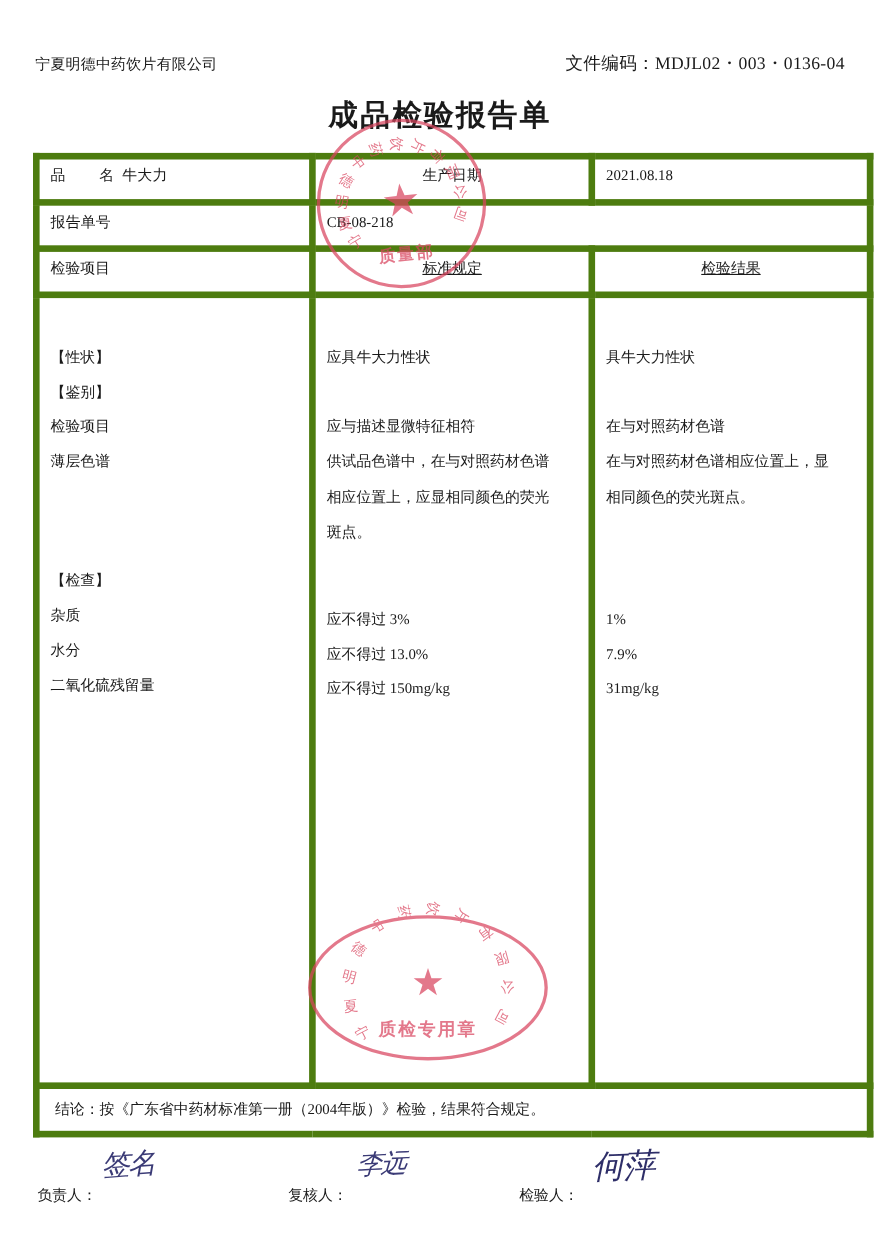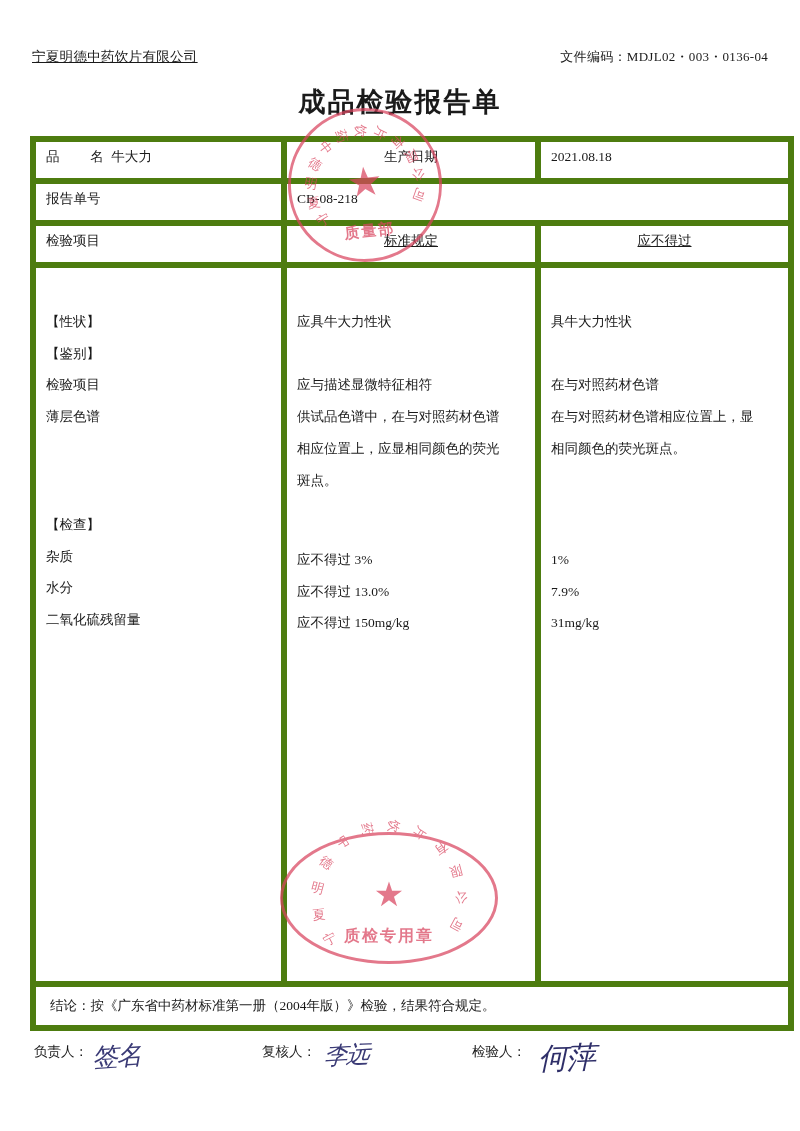--- a/index.html
+++ b/index.html
@@ -24,22 +24,22 @@
   }
   
   .header-row {
     display: flex;
     justify-content: space-between;
     align-items: baseline;
     font-size: 13.5px;
     letter-spacing: 0.3px;
     padding: 0 2px;
   }
-  .header-company { white-space: nowrap; text-decoration: underline; }
-  .header-code { white-space: nowrap; font-size: 13px; }
+  .header-company { white-space: nowrap; }
+  .header-code { white-space: nowrap; font-size: 16px; }
 
   .doc-title {
     text-align: center;
     font-size: 27px;
     font-weight: bold;
     letter-spacing: 2px;
     margin-top: 18px;
     margin-bottom: 16px;
   }
 
@@ -104,21 +104,21 @@
     height: 56px;
   }
   .sign-cell {
     display: flex;
     align-items: flex-start;
     position: relative;
   }
   .sign-cell.c1 { width: 228px; padding-left: 4px;}
   .sign-cell.c2 { width: 210px; }
   .sign-cell.c3 { width: 240px; }
-  .sign-label { white-space: nowrap; }
+  .sign-label { white-space: nowrap; margin-top: 32px; }
   .sig {
     font-family: "DejaVu Serif", serif;
     font-style: italic;
     color: #2b2b6b;
     font-size: 26px;
     line-height: 1;
     margin-left: 4px;
     transform: rotate(-4deg);
     letter-spacing: -2px;
     opacity: .92;
@@ -196,21 +196,21 @@
       <td class="col-std center">生产日期</td>
       <td class="col-res">2021.08.18</td>
     </tr>
     <tr>
       <td class="col-item cell-pad"><span class="lbl">报告单号</span></td>
       <td class="col-std" colspan="2">CB-08-218</td>
     </tr>
     <tr>
       <td class="col-item cell-pad">检验项目</td>
       <td class="col-std underline-head">标准规定</td>
-      <td class="col-res underline-head">应不得过</td>
+      <td class="col-res underline-head">检验结果</td>
     </tr>
     <tr>
       <td class="col-item body-cell">
         <div class="gap-l"></div>
         <div class="line">【性状】</div>
         <div class="line">【鉴别】</div>
         <div class="line">检验项目</div>
         <div class="line">薄层色谱</div>
         <div class="gap-l"></div>
         <div class="gap-l"></div>

